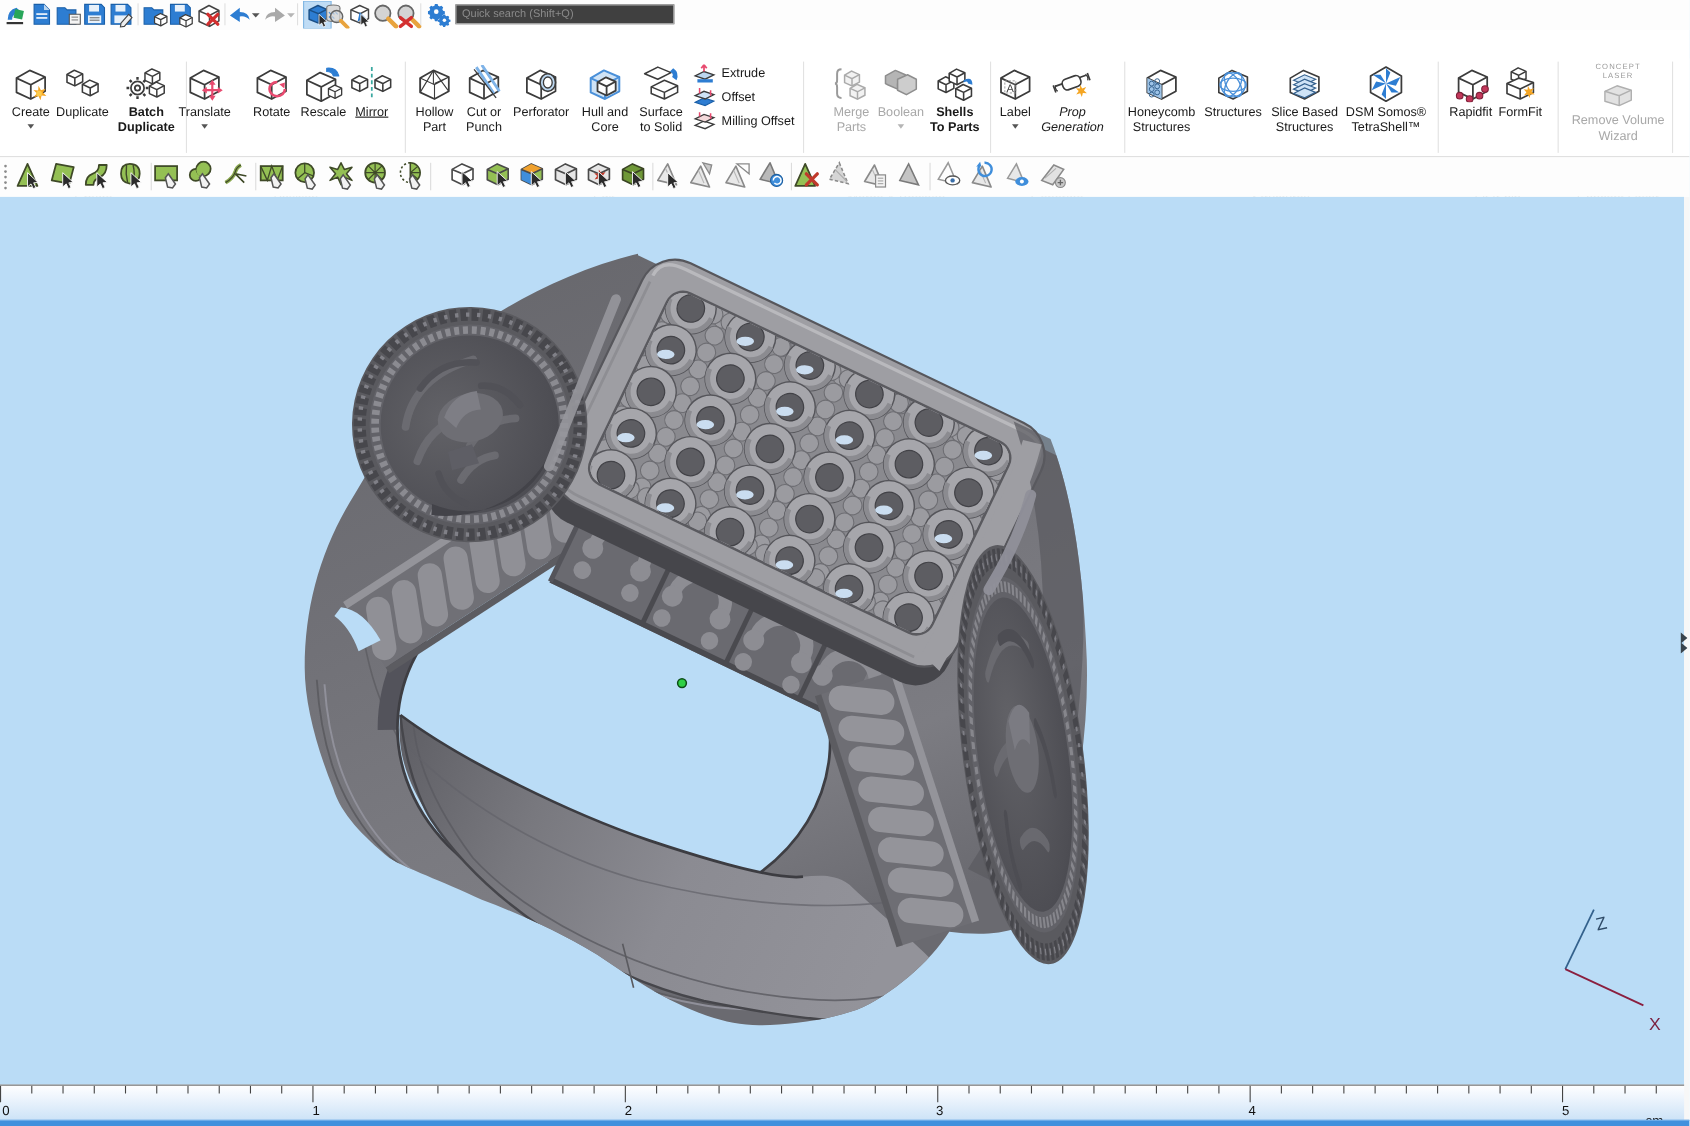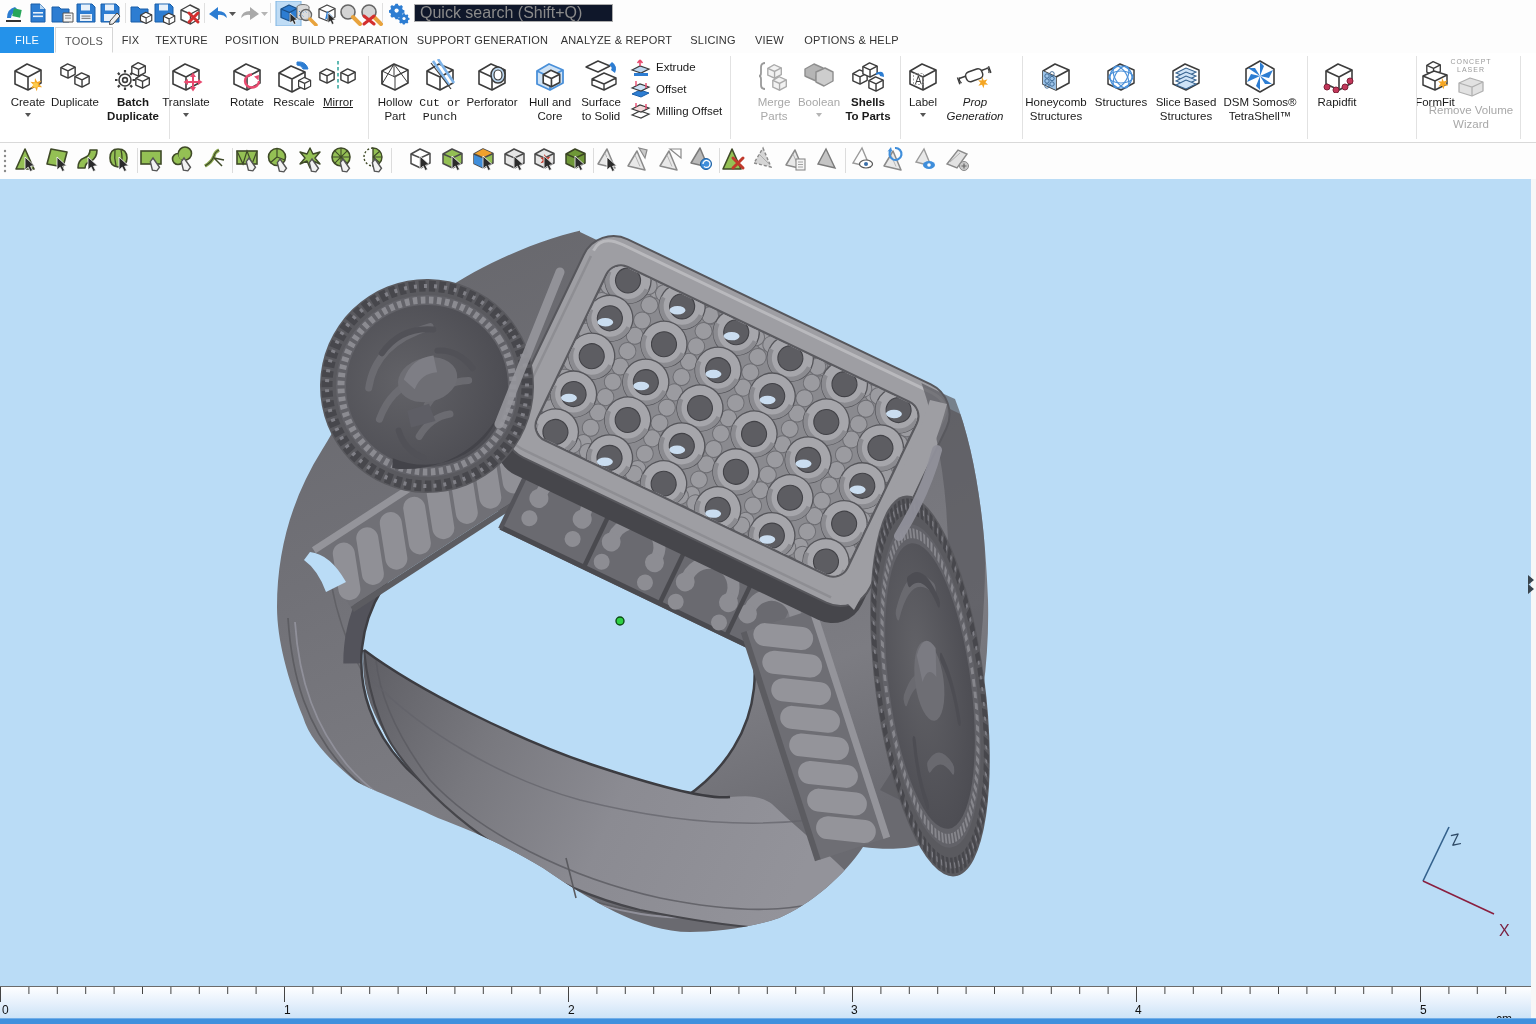--- a/index.html
+++ b/index.html
@@ -191,36 +191,23 @@
   </svg>
 
   <svg style="position:absolute;left:389px;top:3px" width="22" height="22" viewBox="0 0 22 22">
     <g fill="#2d7dd2">
       <path d="M9,2 h3 l0.5,2 a5.5,5.5 0 0 1 1.8,0.8 l1.9,-1 l2,2 l-1,1.9 a5.5,5.5 0 0 1 0.8,1.8 l2,0.5 v3 l-2,0.5 a5.5,5.5 0 0 1 -0.8,1.8 l1,1.9 l-2,2 l-1.9,-1 a5.5,5.5 0 0 1 -1.8,0.8 l-0.5,2 h-3 l-0.5,-2 a5.5,5.5 0 0 1 -1.8,-0.8 l-1.9,1 l-2,-2 l1,-1.9 a5.5,5.5 0 0 1 -0.8,-1.8 l-2,-0.5 v-3 l2,-0.5 a5.5,5.5 0 0 1 0.8,-1.8 l-1,-1.9 l2,-2 l1.9,1 a5.5,5.5 0 0 1 1.8,-0.8 Z" transform="translate(-1,-1) scale(0.82)"></path>
       <circle cx="7.6" cy="7.6" r="2.1" fill="#fdfdfd"></circle>
       <path d="M9,2 h3 l0.5,2 a5.5,5.5 0 0 1 1.8,0.8 l1.9,-1 l2,2 l-1,1.9 a5.5,5.5 0 0 1 0.8,1.8 l2,0.5 v3 l-2,0.5 a5.5,5.5 0 0 1 -0.8,1.8 l1,1.9 l-2,2 l-1.9,-1 a5.5,5.5 0 0 1 -1.8,0.8 l-0.5,2 h-3 l-0.5,-2 a5.5,5.5 0 0 1 -1.8,-0.8 l-1.9,1 l-2,-2 l1,-1.9 a5.5,5.5 0 0 1 -0.8,-1.8 l-2,-0.5 v-3 l2,-0.5 a5.5,5.5 0 0 1 0.8,-1.8 l-1,-1.9 l2,-2 l1.9,1 a5.5,5.5 0 0 1 1.8,-0.8 Z" transform="translate(8.5,9) scale(0.6)"></path>
       <circle cx="15" cy="15.5" r="1.6" fill="#fdfdfd"></circle>
     </g>
   </svg>
-  <div style="position:absolute;left:414px;top:4px;width:199px;height:18px;border:1px solid #acacac;background:#0f172a;font-size:16px;color:#8a8a8a;line-height:16px;padding-left:5px;">Quick search (Shift+Q)</div>
+  <div style="position:absolute;left:414px;top:4px;width:199px;height:18px;border:1px solid #acacac;background:#404040;font-size:10px;color:#8a8a8a;line-height:16px;padding-left:5px;">Quick search (Shift+Q)</div>
 </div>
 
-<div id="tabs">
-  <div class="tab file">FILE</div>
-  <div class="tab active" style="left:55px;width:58px;">TOOLS</div>
-  <div class="tab" style="left:113px;width:35px;">FIX</div>
-  <div class="tab" style="left:148px;width:67px;">TEXTURE</div>
-  <div class="tab" style="left:215px;width:74px;">POSITION</div>
-  <div class="tab" style="left:289px;width:122px;">BUILD PREPARATION</div>
-  <div class="tab" style="left:411px;width:143px;">SUPPORT GENERATION</div>
-  <div class="tab" style="left:554px;width:125px;">ANALYZE &amp; REPORT</div>
-  <div class="tab" style="left:679px;width:68px;">SLICING</div>
-  <div class="tab" style="left:747px;width:45px;">VIEW</div>
-  <div class="tab" style="left:792px;width:119px;">OPTIONS &amp; HELP</div>
-</div>
 
 <div id="ribbon">
 
   <div class="ritem" style="left:3px;width:50px;">
     <svg width="34" height="34" viewBox="0 0 34 34">
           <use href="#cube"></use>
       <g fill="#f5a623">
             <path d="M24,19 l2.2,4 l4.3,-1.4 l-2.5,3.6 l3.2,3 l-4.4,-0.3 l-1,4.3 l-1.8,-4 l-4.2,1.2 l2.6,-3.6 l-3,-3 l4.3,0.4 Z"></path>
           </g>
       <circle cx="24.5" cy="26" r="2.6" fill="#fccb4d"></circle>
@@ -307,21 +294,21 @@
   <div class="glabel" style="left:170px;width:198px;">Position</div>
   <div class="rsep" style="left:368px;"></div>
 
   <div class="ritem" style="left:371px;width:48px;">
     <svg width="34" height="34" viewBox="0 0 34 34">
       <path d="M4,12 L16,5 L30,11 L30,24 L17,31 L4,25 Z" fill="none" stroke="#3c3c3c" stroke-width="1.6" stroke-linejoin="round"></path>
       <path d="M4,12 L17,18 L30,11 M17,18 L17,31 M4,12 L4,25 M16,5 L16,18 M30,11 L17,17 M16,5 L4,25 M16,5 L30,24" fill="none" stroke="#3c3c3c" stroke-width="1"></path>
     </svg>
     Hollow<br>Part
   </div>
-  <div class="ritem" style="left:416px;width:48px;font-family:Liberation Mono, monospace;">
+  <div class="ritem" style="left:416px;width:48px;">
     <svg width="34" height="34" viewBox="0 0 34 34">
           <use href="#cube"></use>
       <path d="M10,2 L26,26 M15,0 L31,24" stroke="#7eb3e8" stroke-width="2.6"></path>
       <path d="M8,4 L28,30" stroke="#3c3c3c" stroke-width="1.2"></path>
     </svg>
     Cut or<br>Punch
   </div>
   <div class="ritem" style="left:461px;width:62px;">
     <svg width="34" height="34" viewBox="0 0 34 34">
           <use href="#cube"></use>
@@ -503,21 +490,21 @@
           </g>
       <g fill="#c2375a" stroke="#7e2038" stroke-width="1">
         <circle cx="7" cy="28" r="3"></circle>
             <circle cx="16" cy="31" r="3"></circle>
             <circle cx="25" cy="28" r="3"></circle>
             <circle cx="30" cy="22" r="3"></circle>
       </g>
     </svg>
     Rapidfit
   </div>
-  <div class="ritem" style="left:1410px;width:50px;text-align:center;">
+  <div class="ritem" style="left:1357px;width:50px;text-align:center;">
     <svg width="34" height="34" viewBox="0 0 34 34">
       <g transform="translate(7,0) scale(0.9)">
             <use href="#cube-sm"></use>
           </g>
       <path d="M5,17 L16,12 L29,16 L29,25 L17,31 L5,26 Z" fill="#fff" stroke="#3c3c3c" stroke-width="1.5" stroke-linejoin="round"></path>
       <path d="M5,17 L17,22 L29,16 M17,22 L17,31" fill="none" stroke="#3c3c3c" stroke-width="1.5"></path>
       <g fill="#f5a623">
             <path d="M24,19 l1.8,3.4 l3.7,-1.2 l-2.1,3 l2.7,2.6 l-3.7,-0.2 l-0.9,3.6 l-1.5,-3.4 l-3.6,1 l2.2,-3 l-2.5,-2.6 l3.6,0.3 Z"></path>
           </g>
     </svg>

